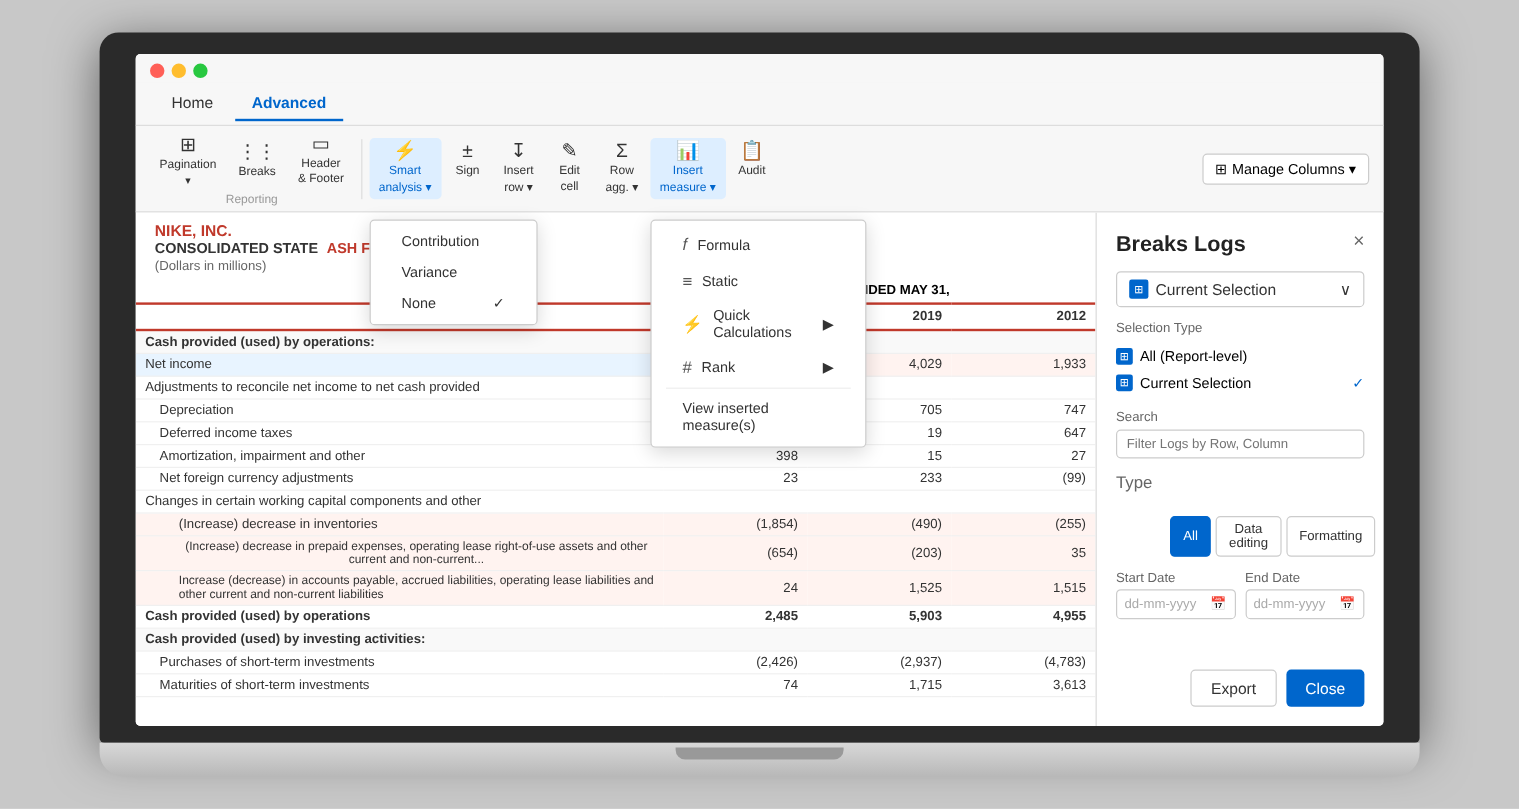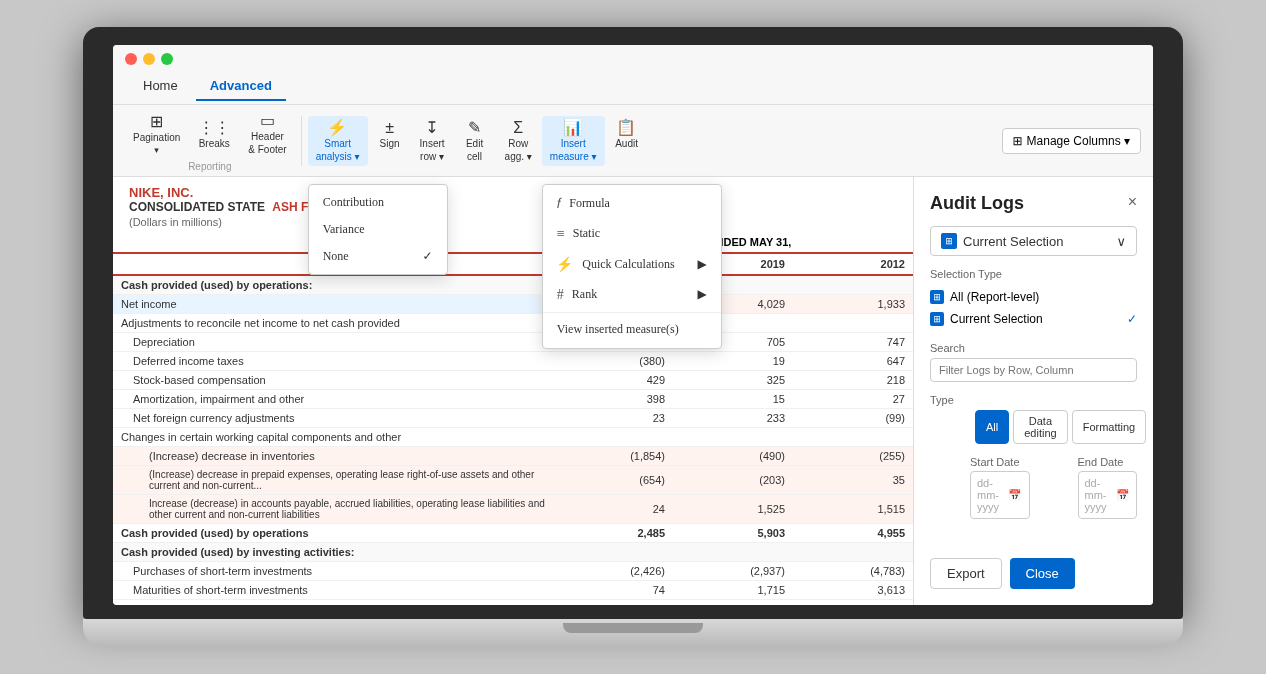--- a/index.html
+++ b/index.html
@@ -218,22 +218,21 @@
 
     
     .dropdown-menu {
       position: absolute;
       background: #fff;
       border: 1px solid #ccc;
       border-radius: 4px;
       box-shadow: 0 4px 16px rgba(0,0,0,0.15);
       z-index: 100;
       min-width: 160px;
-      padding: 4px 0;
-      font-family: Liberation Serif, serif;
+      padding: 4px 12px;
     }
     .dropdown-item {
       display: flex;
       align-items: center;
       justify-content: space-between;
       padding: 6px 14px;
       font-size: 12px;
       color: #333;
       cursor: pointer;
     }
@@ -319,21 +318,21 @@
     .search-label { font-size: 11px; color: #666; margin-bottom: 4px; }
     .search-input {
       width: 100%;
       border: 1px solid #ccc;
       border-radius: 4px;
       padding: 5px 8px;
       font-size: 11px;
       color: #999;
     }
     .type-section {}
-    .type-label { font-size: 11px; color: #666; margin-bottom: 4px; }
+    .type-label { font-size: 14px; color: #666; margin-bottom: 20px; }
     .type-buttons {
       display: flex;
       gap: 4px;
       margin-left: 45px;
     }
     .type-btn {
       padding: 4px 10px;
       border-radius: 4px;
       border: 1px solid #ccc;
       font-size: 11px;
@@ -346,38 +345,38 @@
       color: #fff;
       border-color: #0066cc;
     }
     .date-section {}
     .date-row {
       display: flex;
       gap: 8px;
     }
     .date-field {
       flex: 1;
-      margin-left: 40px;
     }
     .date-label { font-size: 11px; color: #666; margin-bottom: 3px; }
     .date-input {
       width: 100%;
       border: 1px solid #ccc;
       border-radius: 4px;
       padding: 5px 6px;
       font-size: 11px;
       color: #aaa;
       display: flex;
       align-items: center;
       justify-content: space-between;
     }
     .audit-footer {
       margin-top: auto;
       display: flex;
       gap: 8px;
+      justify-content: flex-end;
     }
     .btn-export {
       padding: 7px 16px;
       border: 1px solid #ccc;
       border-radius: 4px;
       background: #fff;
       font-size: 13px;
       cursor: pointer;
       color: #333;
     }
@@ -595,26 +594,20 @@
                     <td>705</td>
                     <td>747</td>
                 </tr>
                 <tr>
                   <td class="label-col indent-1">Deferred income taxes</td>
                   <td>(380)</td>
                     <td>19</td>
                     <td>647</td>
                 </tr>
                 <tr>
-                  <td class="label-col indent-1">Stock-based compensation</td>
-                  <td>429</td>
-                    <td>325</td>
-                    <td>218</td>
-                </tr>
-                <tr>
                   <td class="label-col indent-1">Amortization, impairment and other</td>
                   <td>398</td>
                     <td>15</td>
                     <td>27</td>
                 </tr>
                 <tr>
                   <td class="label-col indent-1">Net foreign currency adjustments</td>
                   <td>23</td>
                     <td>233</td>
                     <td>(99)</td>
@@ -625,21 +618,21 @@
                     <td></td>
                     <td></td>
                 </tr>
                 <tr class="highlight">
                   <td class="label-col indent-2">(Increase) decrease in inventories</td>
                   <td>(1,854)</td>
                     <td>(490)</td>
                     <td>(255)</td>
                 </tr>
                 <tr class="highlight">
-                  <td class="label-col indent-2" style="font-size:10px;">(Increase) decrease in prepaid expenses, operating lease right-of-use assets and other current and non-current...</td>
+                  <td class="label-col indent-2" style="font-size:10px;text-align:center;">(Increase) decrease in prepaid expenses, operating lease right-of-use assets and other current and non-current...</td>
                   <td>(654)</td>
                     <td>(203)</td>
                     <td>35</td>
                 </tr>
                 <tr class="highlight">
                   <td class="label-col indent-2" style="font-size:10px;">Increase (decrease) in accounts payable, accrued liabilities, operating lease liabilities and other current and non-current liabilities</td>
                   <td>24</td>
                     <td>1,525</td>
                     <td>1,515</td>
                 </tr>
@@ -664,21 +657,21 @@
                     <td>1,715</td>
                     <td>3,613</td>
                 </tr>
               </tbody>
             </table>
           </div>
         </div>
 
         <div class="audit-panel">
           <div>
-            <span class="audit-title">Audit Logs</span>
+            <span class="audit-title">Breaks Logs</span>
             <span class="audit-close">×</span>
           </div>
 
           <div>
             <div class="current-selection-dropdown">
               <div style="display:flex;align-items:center;">
                 <div style="width:16px;height:16px;background:#0066cc;border-radius:2px;margin-right:6px;display:flex;align-items:center;justify-content:center;">
                   <span style="color:#fff;font-size:9px;">⊞</span>
                 </div>
                 <span>Current Selection</span>

